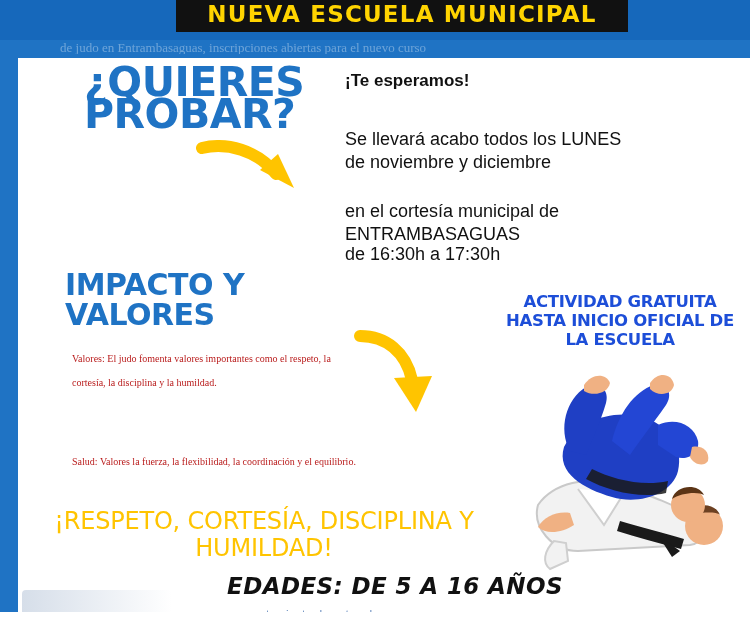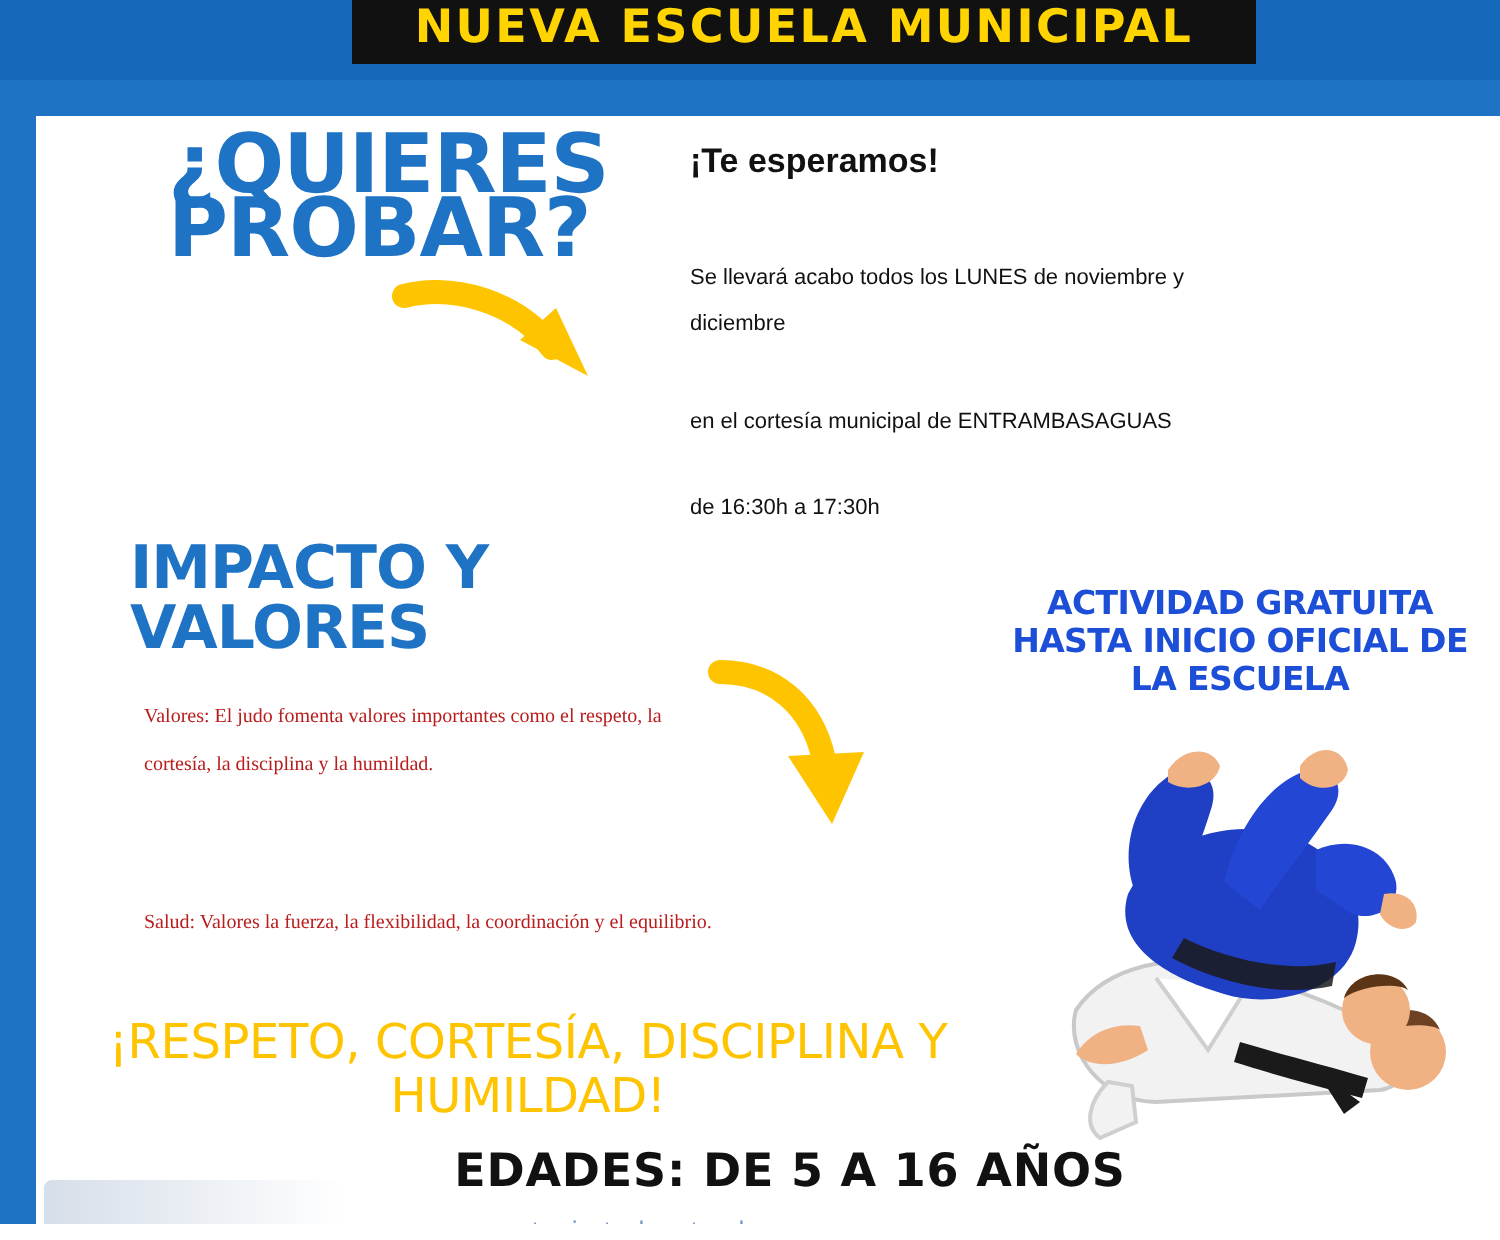--- a/index.html
+++ b/index.html
@@ -122,21 +122,21 @@
     top: 71px;
     color: #111111;
     font-family: "Liberation Sans", sans-serif;
     font-weight: bold;
     font-size: 17px;
   }
   .info-line {
     position: absolute;
     left: 345px;
     color: #111111;
-    font-size: 11px;
+    font-size: 18px;
     line-height: 23px;
     font-family: "Liberation Sans", sans-serif;
   }
   .info-1 { top: 128px; width: 290px; }
   .info-2 { top: 200px; width: 350px; }
   .info-3 { top: 243px; width: 290px; }
 
   .gratuita {
     position: absolute;
     left: 500px;
@@ -155,20 +155,21 @@
     position: absolute;
     left: 175px;
     top: 573px;
     width: 440px;
     text-align: center;
     color: #111111;
     font-family: "DejaVu Sans", sans-serif;
     font-weight: bold;
     font-size: 23px;
     letter-spacing: 0.4px;
+    font-style: italic;
   }
   .bottom-faint {
     position: absolute;
     left: 240px;
     top: 608px;
     width: 360px;
     color: #6b8fc0;
     font-size: 12px;
     white-space: nowrap;
     overflow: hidden;
@@ -211,20 +212,21 @@
     height: 26px;
     background: linear-gradient(90deg, rgba(180,195,215,0.55), rgba(255,255,255,0));
     border-radius: 4px;
   }
 </style>
 </head>
 <body>
 
 <div class="top-band">
   <div class="top-band-inner"></div>
+  <div class="faint-line">de judo en Entrambasaguas, inscripciones abiertas para el nuevo curso</div>
   <div class="banner-black"></div>
   <div class="banner-text">NUEVA ESCUELA MUNICIPAL</div>
 </div>
 
 <div class="left-strip"></div>
 
 <div class="quieres">¿QUIERES PROBAR?</div>
 
 <svg class="arrow" style="left:196px; top:140px;" width="110" height="62" viewBox="0 0 110 62">
   <path d="M6 8 C 30 2, 62 10, 80 34" stroke="#ffc400" stroke-width="12" fill="none" stroke-linecap="round"></path>

